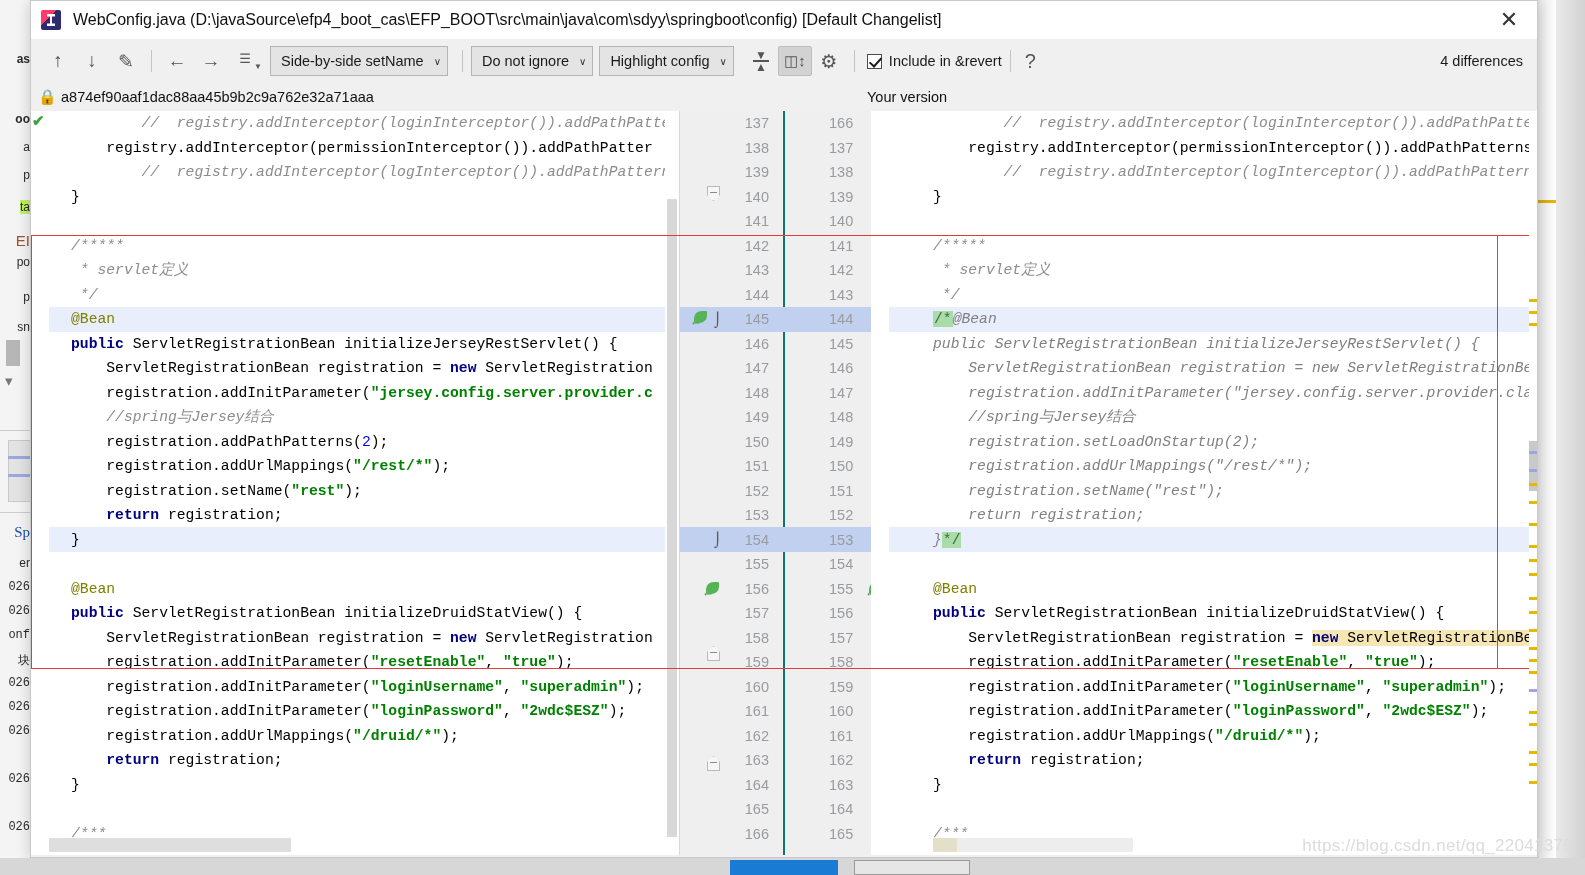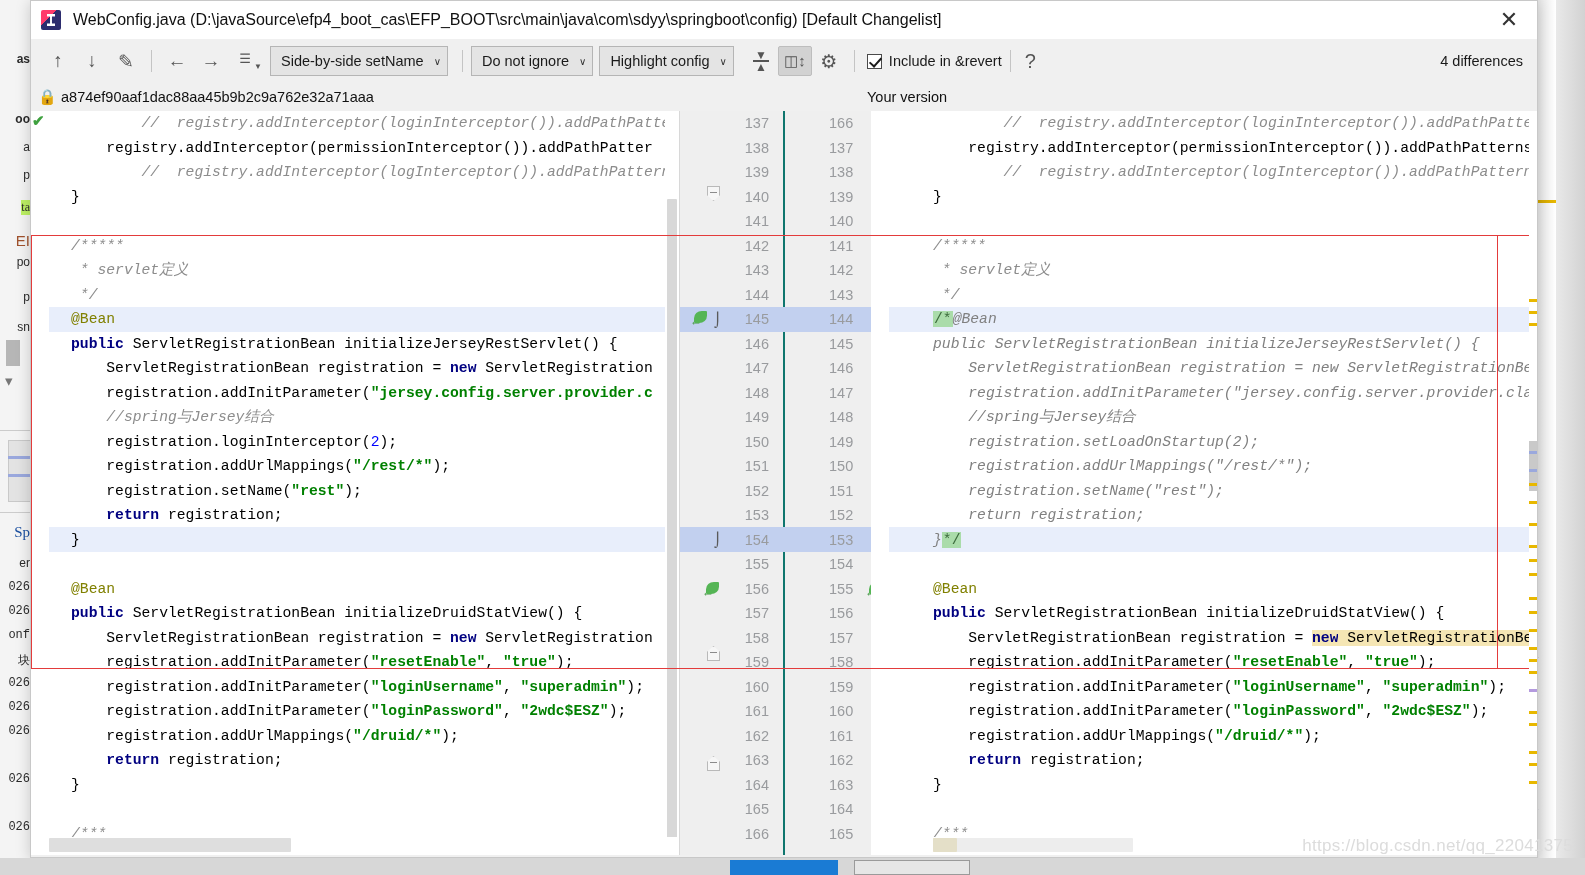--- a/index.html
+++ b/index.html
@@ -244,21 +244,21 @@
 </head>
 <body>
 
 <div id="root">
 
   <div class="bg-left">
     <div class="bl" style="top:52px;font-weight:bold;">as</div>
     <div class="bl" style="top:112px;font-weight:bold;">oo</div>
     <div class="bl" style="top:140px;">a</div>
     <div class="bl" style="top:168px;">p</div>
-    <div class="bl" style="top:200px;background:#bef264;font-family:Liberation Serif, serif;">ta</div>
+    <div class="bl" style="top:200px;background:#bef264;">ta</div>
     <div class="bl" style="top:232px;color:#a0522d;font-size:15px;">EI</div>
     <div class="bl" style="top:255px;">po</div>
     <div class="bl" style="top:290px;">p</div>
     <div class="bl" style="top:320px;">sn</div>
     <div style="position:absolute;left:6px;top:340px;width:14px;height:26px;background:#b6b6b6;"></div>
     <div style="position:absolute;left:5px;top:372px;color:#777;font-size:15px;">▾</div>
     <div style="position:absolute;left:0;top:430px;width:32px;height:1px;background:#ccc;"></div>
     <div style="position:absolute;left:8px;top:440px;width:24px;height:62px;background:#e3e3e3;border:1px solid #c9c9c9;"></div>
     <div style="position:absolute;left:8px;top:456px;width:24px;height:3px;background:#9aa8dd;"></div>
     <div style="position:absolute;left:8px;top:474px;width:24px;height:3px;background:#9aa8dd;"></div>
@@ -352,21 +352,21 @@
             <div class="codeline" style="top: 73.5px;"><span class="plain">}</span></div>
             <div class="codeline" style="top: 98px;"></div>
             <div class="codeline" style="top: 122.5px;"><span class="cmt">/*****</span></div>
             <div class="codeline" style="top: 147px;"><span class="cmt">&nbsp;*&nbsp;servlet定义</span></div>
             <div class="codeline" style="top: 171.5px;"><span class="cmt">&nbsp;*/</span></div>
             <div class="codeline" style="top: 196px;"><span class="ann">@Bean</span></div>
             <div class="codeline" style="top: 220.5px;"><span class="kw">public</span><span class="plain">&nbsp;ServletRegistrationBean&nbsp;initializeJerseyRestServlet()&nbsp;{</span></div>
             <div class="codeline" style="top: 245px;">&nbsp;&nbsp;&nbsp;&nbsp;<span class="plain">ServletRegistrationBean&nbsp;registration&nbsp;=&nbsp;</span><span class="kw">new</span><span class="plain">&nbsp;ServletRegistration</span></div>
             <div class="codeline" style="top: 269.5px;">&nbsp;&nbsp;&nbsp;&nbsp;<span class="plain">registration.addInitParameter(</span><span class="str">"jersey.config.server.provider.c</span></div>
             <div class="codeline" style="top: 294px;">&nbsp;&nbsp;&nbsp;&nbsp;<span class="cmt">//spring与Jersey结合</span></div>
-            <div class="codeline" style="top: 318.5px;">&nbsp;&nbsp;&nbsp;&nbsp;<span class="plain">registration.loginInterceptor(</span><span class="num">2</span><span class="plain">);</span></div>
+            <div class="codeline" style="top: 318.5px;">&nbsp;&nbsp;&nbsp;&nbsp;<span class="plain">registration.addPathPatterns(</span><span class="num">2</span><span class="plain">);</span></div>
             <div class="codeline" style="top: 343px;">&nbsp;&nbsp;&nbsp;&nbsp;<span class="plain">registration.addUrlMappings(</span><span class="str">"/rest/*"</span><span class="plain">);</span></div>
             <div class="codeline" style="top: 367.5px;">&nbsp;&nbsp;&nbsp;&nbsp;<span class="plain">registration.setName(</span><span class="str">"rest"</span><span class="plain">);</span></div>
             <div class="codeline" style="top: 392px;">&nbsp;&nbsp;&nbsp;&nbsp;<span class="kw">return</span><span class="plain">&nbsp;registration;</span></div>
             <div class="codeline" style="top: 416.5px;"><span class="plain">}</span></div>
             <div class="codeline" style="top: 441px;"></div>
             <div class="codeline" style="top: 465.5px;"><span class="ann">@Bean</span></div>
             <div class="codeline" style="top: 490px;"><span class="kw">public</span><span class="plain">&nbsp;ServletRegistrationBean&nbsp;initializeDruidStatView()&nbsp;{</span></div>
             <div class="codeline" style="top: 514.5px;">&nbsp;&nbsp;&nbsp;&nbsp;<span class="plain">ServletRegistrationBean&nbsp;registration&nbsp;=&nbsp;</span><span class="kw">new</span><span class="plain">&nbsp;ServletRegistration</span></div>
             <div class="codeline" style="top: 539px;">&nbsp;&nbsp;&nbsp;&nbsp;<span class="plain">registration.addInitParameter(</span><span class="str">"resetEnable"</span><span class="plain">,&nbsp;</span><span class="str">"true"</span><span class="plain">);</span></div>
             <div class="codeline" style="top: 563.5px;">&nbsp;&nbsp;&nbsp;&nbsp;<span class="plain">registration.addInitParameter(</span><span class="str">"loginUsername"</span><span class="plain">,&nbsp;</span><span class="str">"superadmin"</span><span class="plain">);</span></div>

